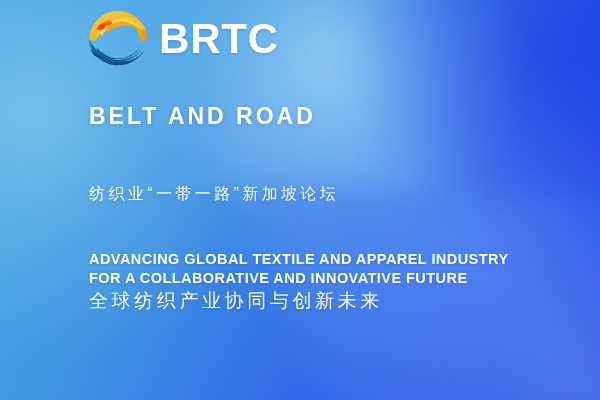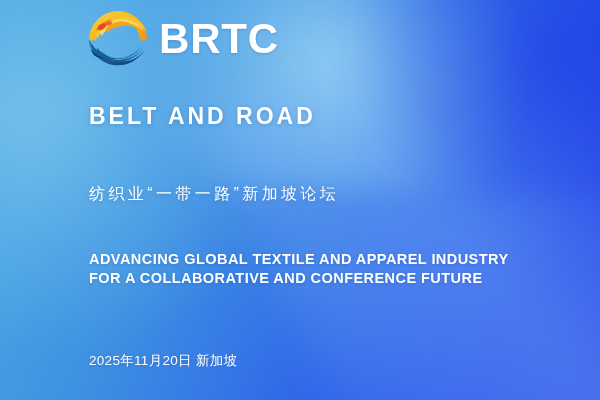--- a/index.html
+++ b/index.html
@@ -250,22 +250,22 @@
     </div>
 
     <div id="headline">
       <div class="headline-line">BELT AND ROAD</div>
     </div>
 
     <div id="headline-cn">纺织业“一带一路”新加坡论坛</div>
 
     <div id="tagline">
       <div class="tagline-line">ADVANCING GLOBAL TEXTILE AND APPAREL INDUSTRY</div>
-      <div class="tagline-line">FOR A COLLABORATIVE AND CONFERENCE FUTURE</div>
-    </div>
-
+      <div class="tagline-line">FOR A COLLABORATIVE AND INNOVATIVE FUTURE</div>
+    </div>
+
+    <div id="tagline-cn">全球纺织产业协同与创新未来</div>
 
     <div id="event-details">
-      <div id="event-date-cn">2025年11月20日 新加坡</div>
     </div>
 
   </div>
 </div>
 
 </body></html>

